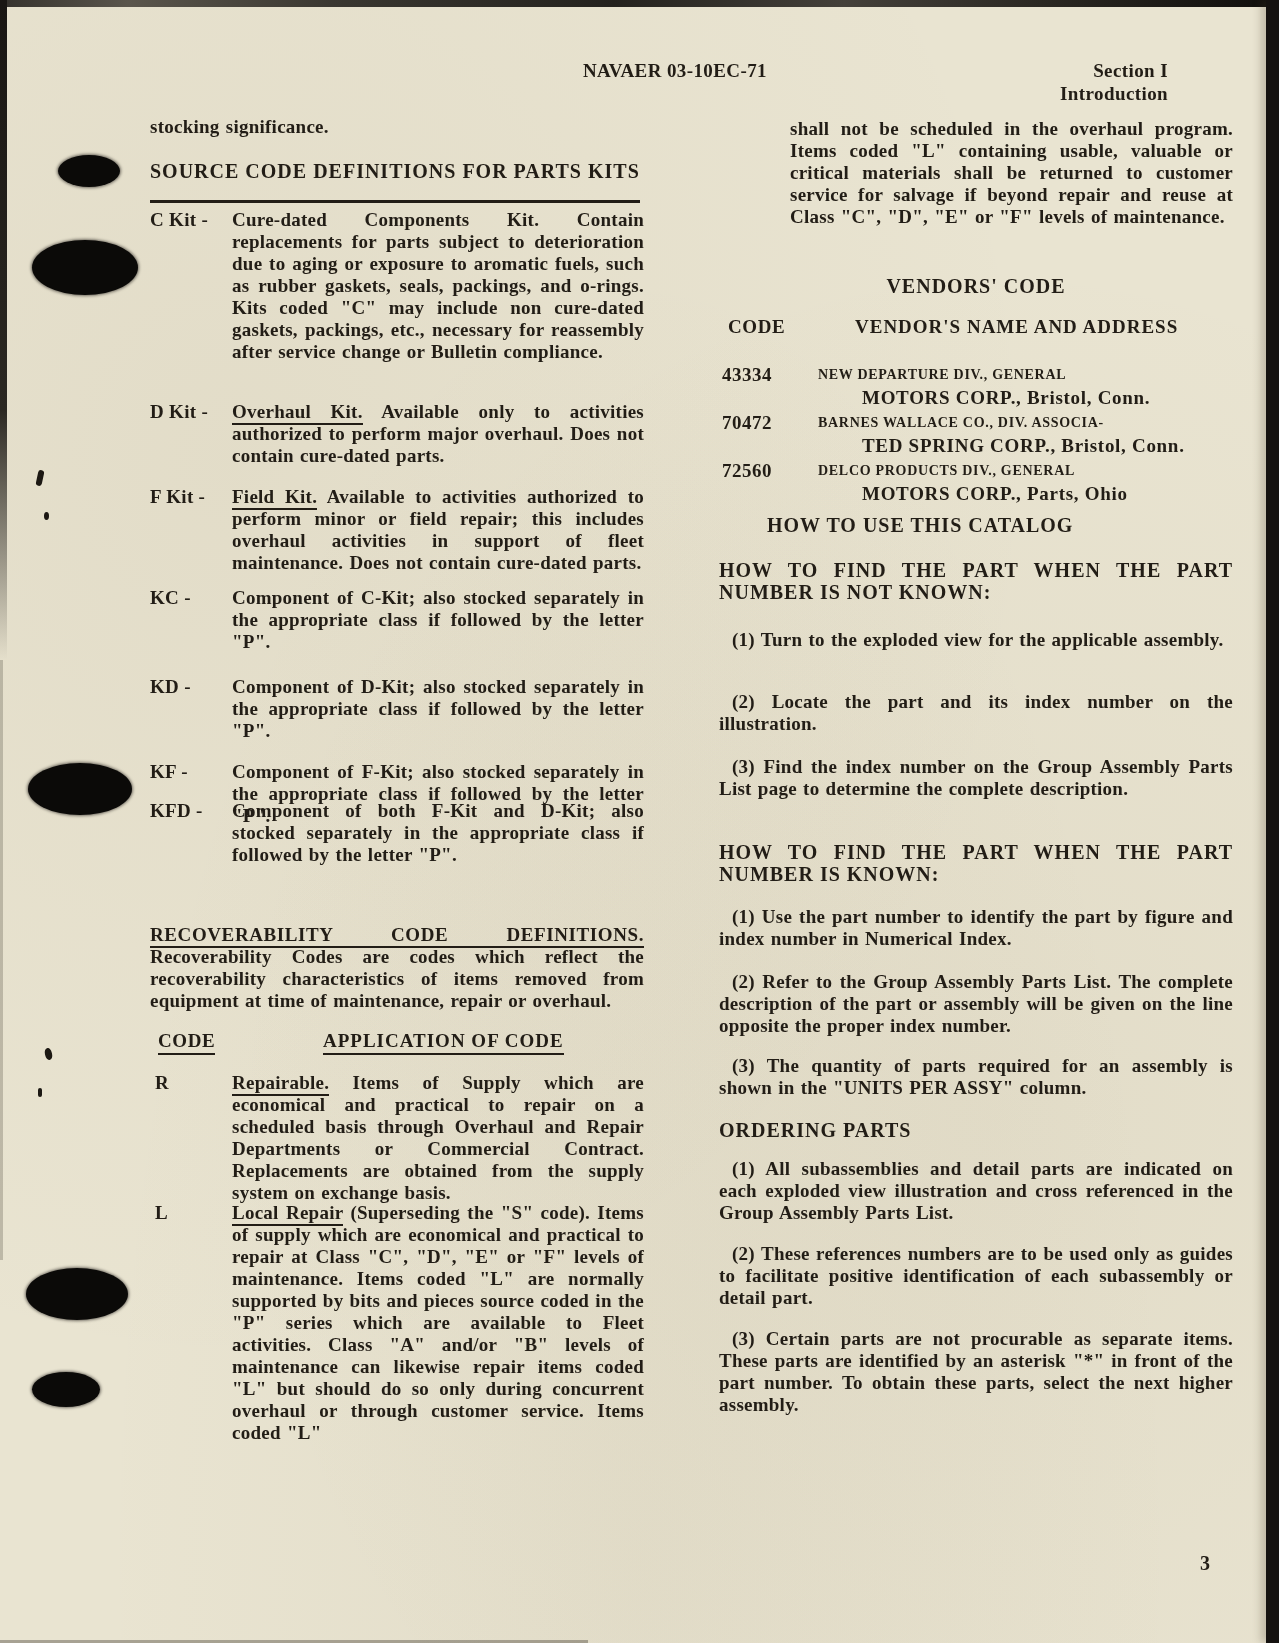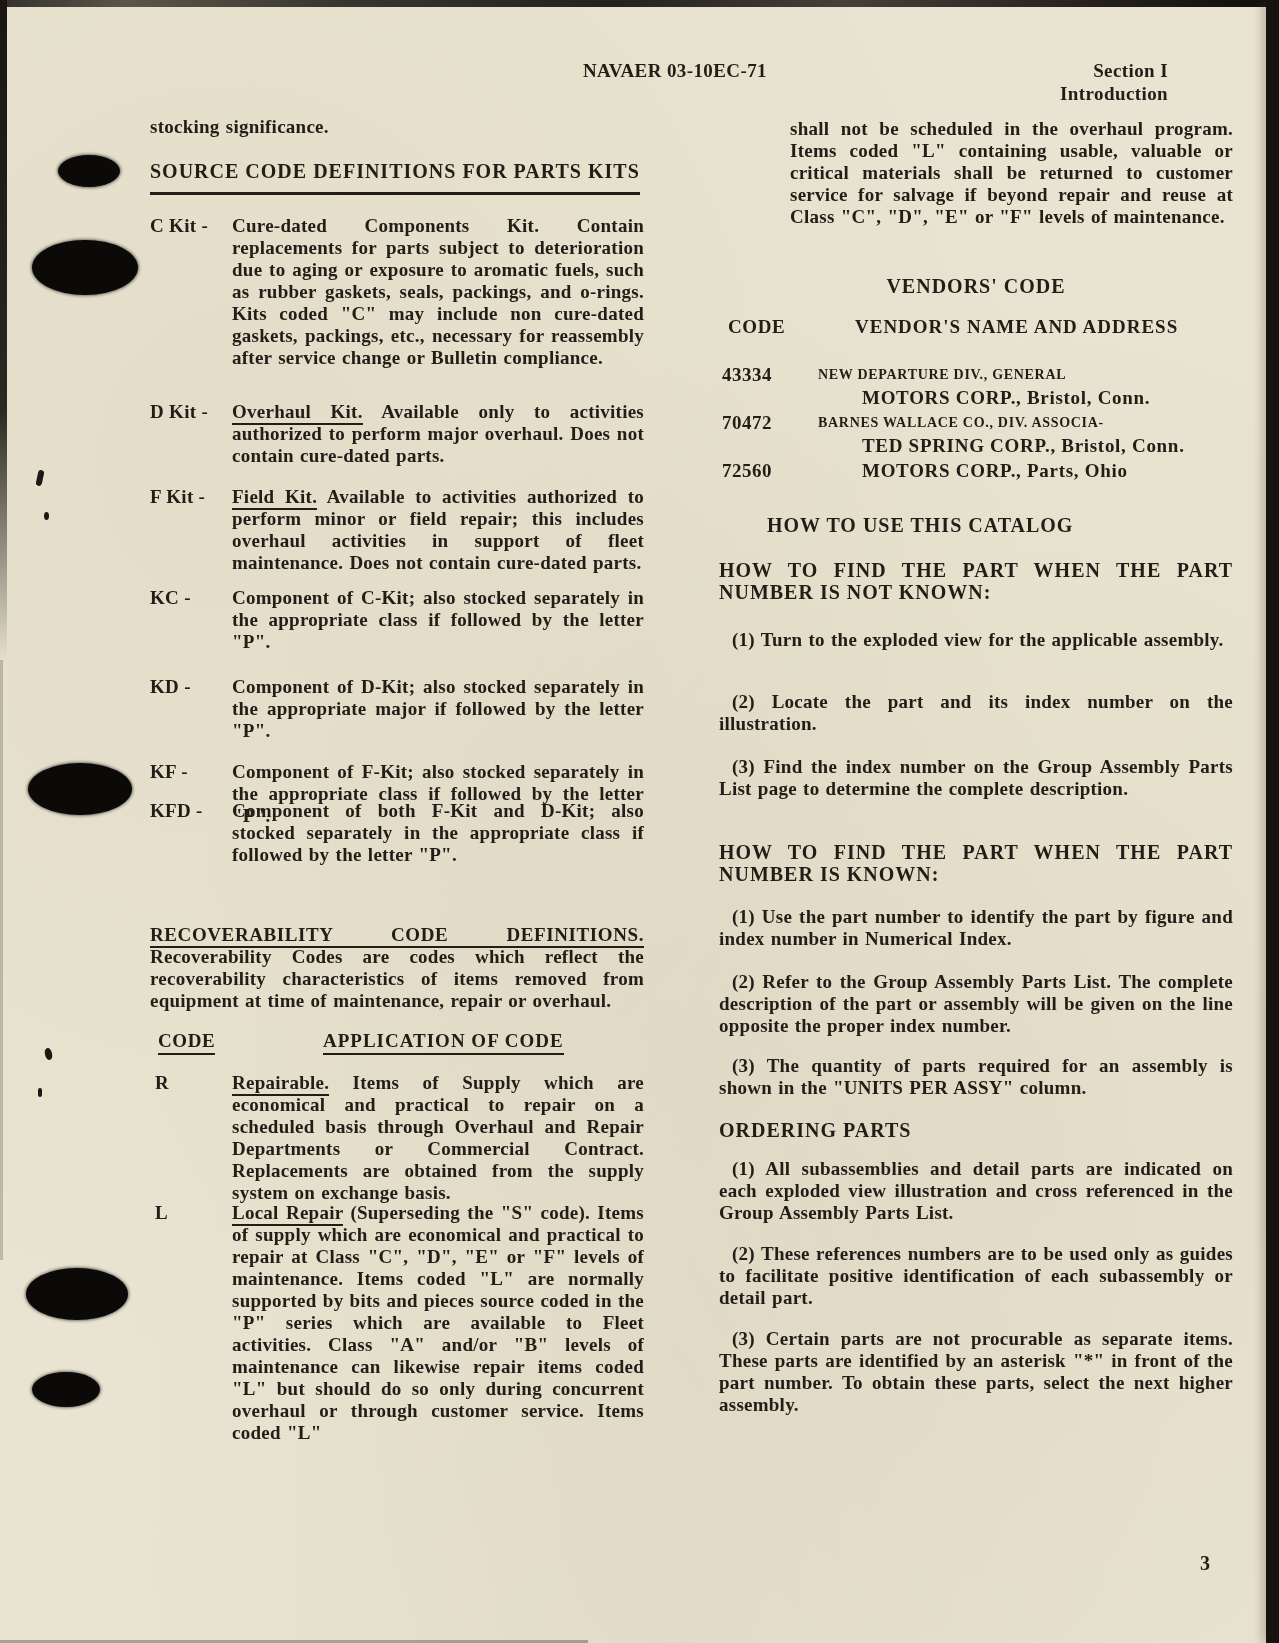--- a/index.html
+++ b/index.html
@@ -25,21 +25,21 @@
   .edge-left{position:absolute;left:0;top:0;width:7px;height:660px;
     background:linear-gradient(180deg,#191613 0%,#2b2822 62%,rgba(43,40,34,0) 100%);}
   .edge-left2{position:absolute;left:0;top:660px;width:3px;height:600px;background:rgba(60,54,44,.25);}
   .edge-bottom{position:absolute;left:0;bottom:0;width:46%;height:3px;background:rgba(45,40,32,.35);}
   
   .hole{position:absolute;background:#0b0a08;border-radius:50%;box-shadow:0 0 3px 1px rgba(12,10,8,.55);}
   .mark{position:absolute;background:#1c1813;}
   
   .t{font-size:19px;line-height:22px;text-align:justify;letter-spacing:.25px;word-spacing:1.2px;}
   .caps{font-size:20px;letter-spacing:1px;line-height:22px;}
-  .u3{border-bottom:3px solid #221d16;padding-bottom:10px;}
+  .u3{border-bottom:3px solid #221d16;padding-bottom:18px;}
   .u2{border-bottom:2.5px solid #221d16;padding-bottom:1px;}
   .col{position:absolute;top:0;}
   .leftcol{left:150px;width:494px;}
   .rightcol{left:719px;width:514px;}
   .blk{position:absolute;left:0;width:100%;}
   .def{position:absolute;left:0;width:100%;}
   .def .term{position:absolute;left:0;top:0;font-size:19px;line-height:22px;letter-spacing:.3px;}
   .def .dbody{margin-left:82px;}
   .lead-caps{letter-spacing:.6px;}
   .hdr{position:absolute;font-size:19px;line-height:22px;letter-spacing:.4px;}
@@ -77,21 +77,21 @@
   <div class="hdr" style="left:960px;top:83px;width:208px;text-align:right;">Introduction</div>
 
   <div class="col leftcol">
 
     <div class="blk t" style="top:116px;">stocking significance.</div>
 
     <div class="blk caps" style="top:160px;">
       <span class="u3">SOURCE CODE DEFINITIONS FOR PARTS KITS</span>
     </div>
 
-    <div class="def" style="top:215px;">
+    <div class="def" style="top:209px;">
       <span class="term">C Kit -</span>
       <div class="dbody t"><span>Cure-dated Components Kit.</span><span> Contain replacements for parts subject to deterioration due to aging or exposure to aromatic fuels, such as rubber gaskets, seals, packings, and o-rings. Kits coded "C" may include non cure-dated gaskets, packings, etc., necessary for reassembly after service change or Bulletin compliance.</span></div>
     </div>
 
     <div class="def" style="top:401px;">
       <span class="term">D Kit -</span>
       <div class="dbody t"><span class="u2">Overhaul Kit.</span><span> Available only to activities authorized to perform major overhaul. Does not contain cure-dated parts.</span></div>
     </div>
 
     <div class="def" style="top:486px;">
@@ -99,21 +99,21 @@
       <div class="dbody t"><span class="u2">Field Kit.</span><span> Available to activities authorized to perform minor or field repair; this includes overhaul activities in support of fleet maintenance. Does not contain cure-dated parts.</span></div>
     </div>
 
     <div class="def" style="top:587px;">
       <span class="term">KC -</span>
       <div class="dbody t">Component of C-Kit; also stocked separately in the appropriate class if followed by the letter "P".</div>
     </div>
 
     <div class="def" style="top:676px;">
       <span class="term">KD -</span>
-      <div class="dbody t">Component of D-Kit; also stocked separately in the appropriate major if followed by the letter "P".</div>
+      <div class="dbody t">Component of D-Kit; also stocked separately in the appropriate class if followed by the letter "P".</div>
     </div>
 
     <div class="def" style="top:761px;">
       <span class="term">KF -</span>
       <div class="dbody t">Component of F-Kit; also stocked separately in the appropriate class if followed by the letter "P".</div>
     </div>
 
     <div class="def" style="top:800px;">
       <span class="term">KFD -</span>
       <div class="dbody t">Component of both F-Kit and D-Kit; also stocked separately in the appropriate class if followed by the letter "P".</div>
@@ -157,20 +157,21 @@
         <div class="vline1">NEW DEPARTURE DIV., GENERAL</div>
         <div class="vline2">MOTORS CORP., Bristol, Conn.</div>
       </div>
       <div class="vrow">
         <span class="vcode">70472</span>
         <div class="vline1">BARNES WALLACE CO., DIV. ASSOCIA-</div>
         <div class="vline2">TED SPRING CORP., Bristol, Conn.</div>
       </div>
       <div class="vrow">
         <span class="vcode">72560</span>
+        <div class="vline1">DELCO PRODUCTS DIV., GENERAL</div>
         <div class="vline2">MOTORS CORP., Parts, Ohio</div>
       </div>
     </div>
 
     <div class="blk caps" style="top:514px;margin-left:48px;">HOW TO USE THIS CATALOG</div>
 
     <div class="blk caps" style="top:559px;text-align:justify;">HOW TO FIND THE PART WHEN THE PART NUMBER IS NOT KNOWN:</div>
 
     <div class="blk t step" style="top:629px;">(1)  Turn to the exploded view for the applicable assembly.</div>
     <div class="blk t step" style="top:691px;">(2)  Locate the part and its index number on the illustration.</div>

